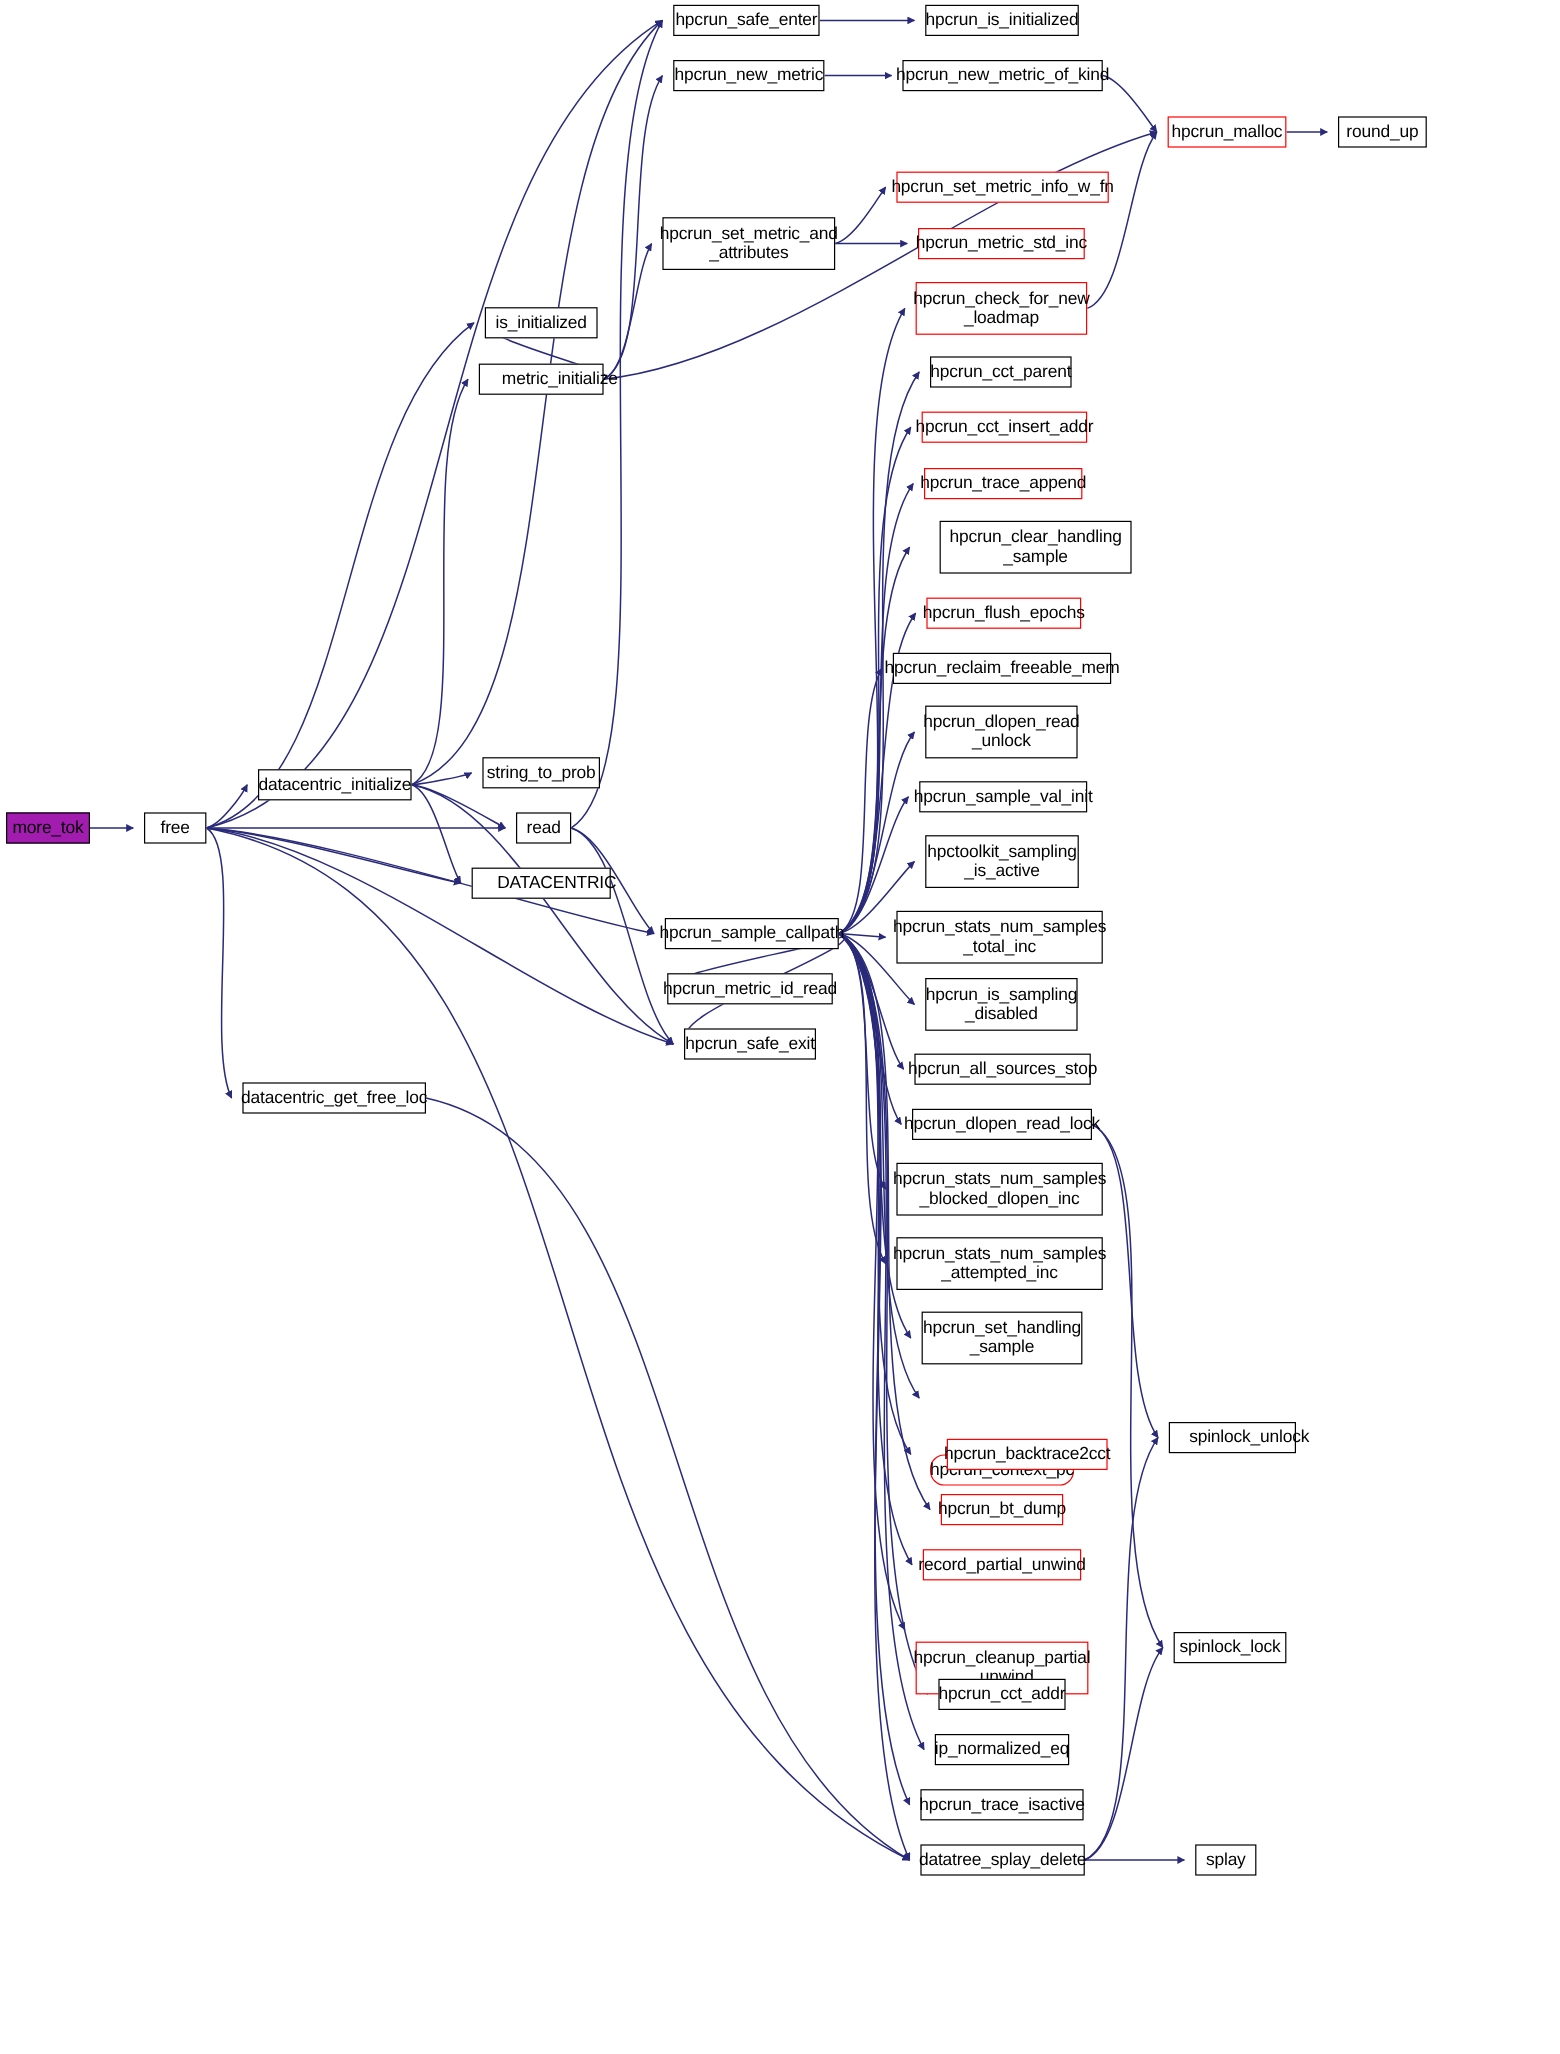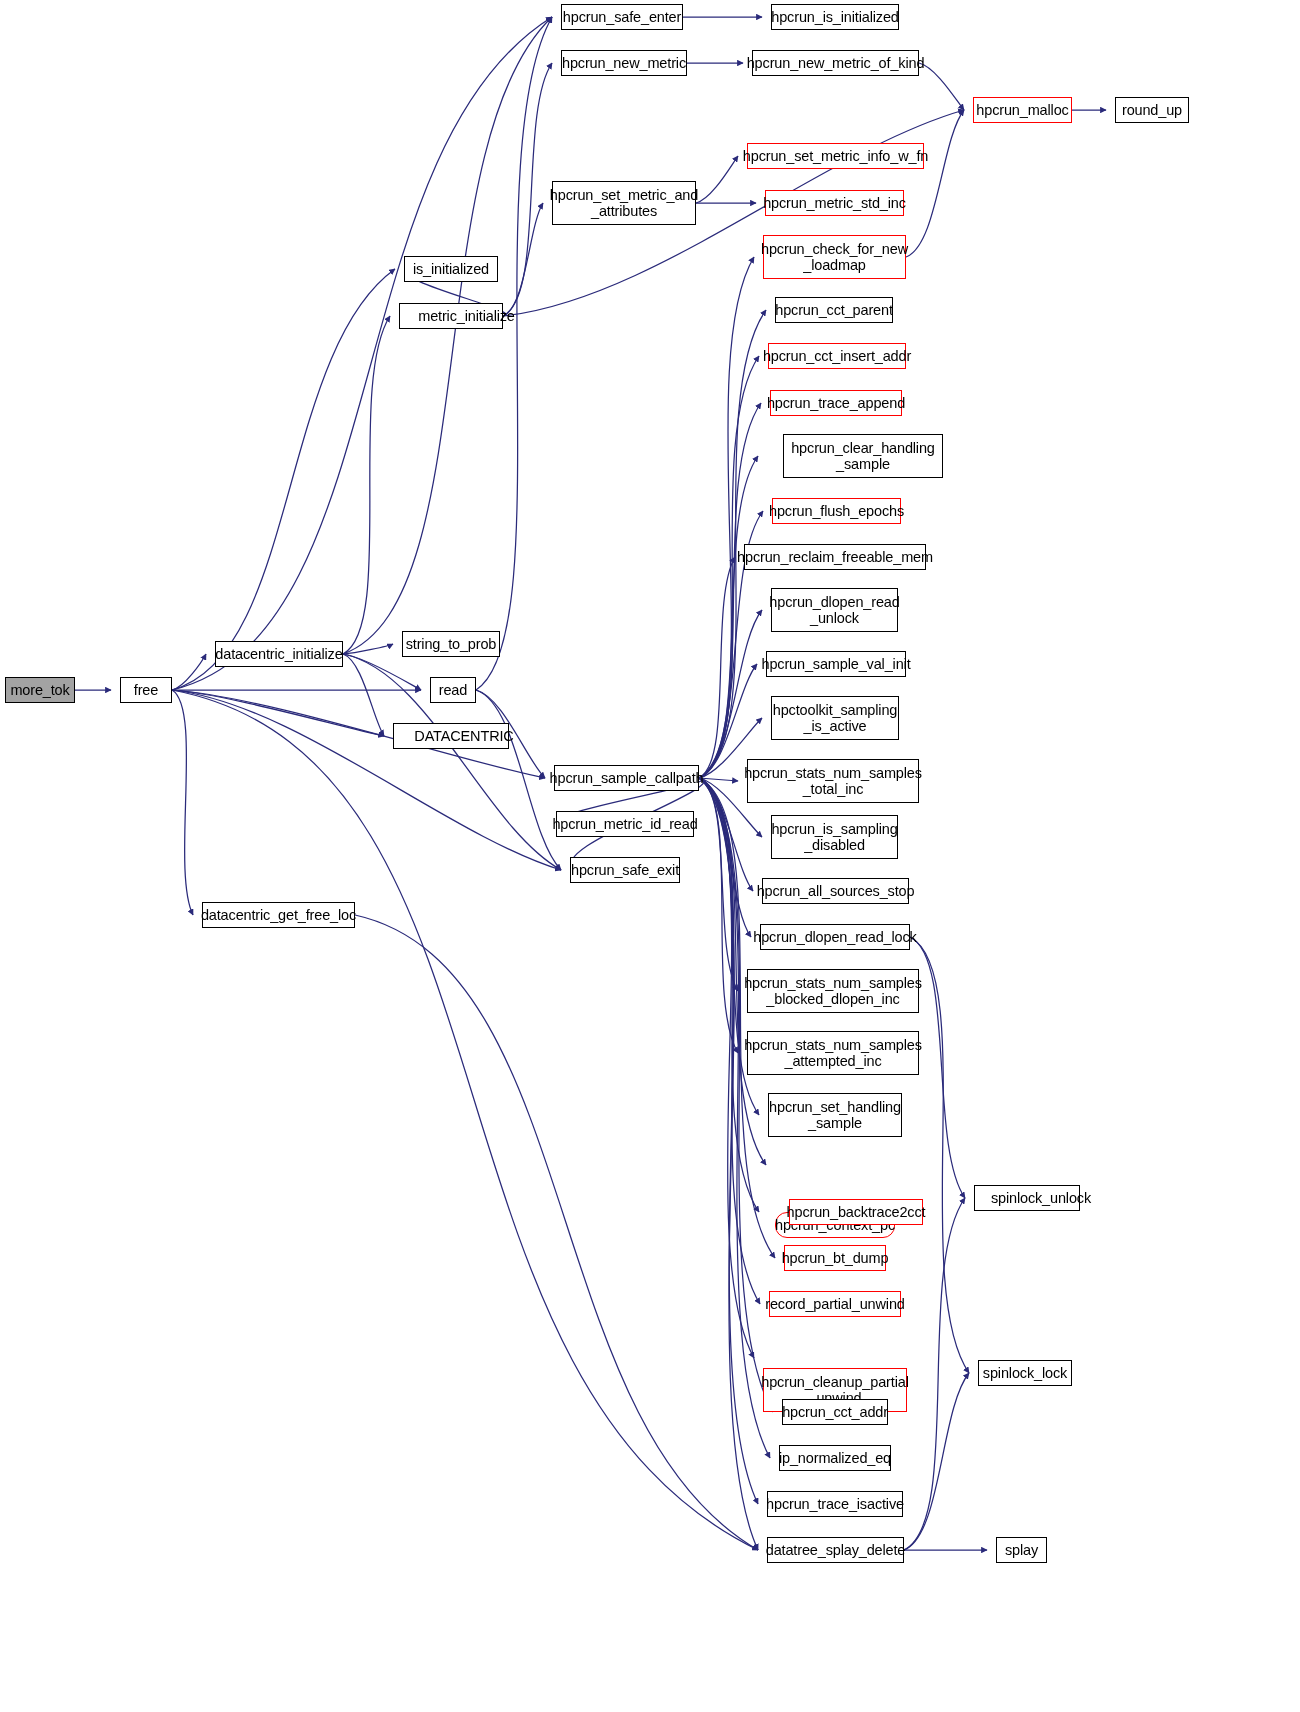--- a/index.html
+++ b/index.html
@@ -4,21 +4,21 @@
 <style>
   html,body{margin:0;padding:0;background:#ffffff;}
   #canvas{position:relative;width:1300px;height:1712px;background:#ffffff;
           font-family:"Liberation Sans", sans-serif;}
   svg.edges{position:absolute;left:0;top:0;width:1300px;height:1712px;overflow:visible;}
   .node{position:absolute;box-sizing:border-box;display:flex;align-items:center;
         justify-content:center;text-align:center;background:#ffffff;
         border:1px solid #000000;font-size:14.5px;color:#000000;line-height:1.12;
         letter-spacing:-0.15px;white-space:pre-line;}
   .node.red{border-color:#ff0000;}
-  .node.gray{background:#a3a3a3;}
+  .node.gray{background:#a21caf;}
   .node.thick{border-width:1.6px;}
 </style>
 </head>
 <body>
 
 <div id="canvas">
   <svg class="edges" id="edge-layer" viewBox="0 0 1300 1712" preserveAspectRatio="none">
     <defs>
       <marker id="ah" viewBox="0 0 10 10" refX="9" refY="5" markerWidth="5.2" markerHeight="5.2" orient="auto-start-reverse">
         <path d="M 0 0 L 10 5 L 0 10 z" fill="#2a2a7a"></path>

